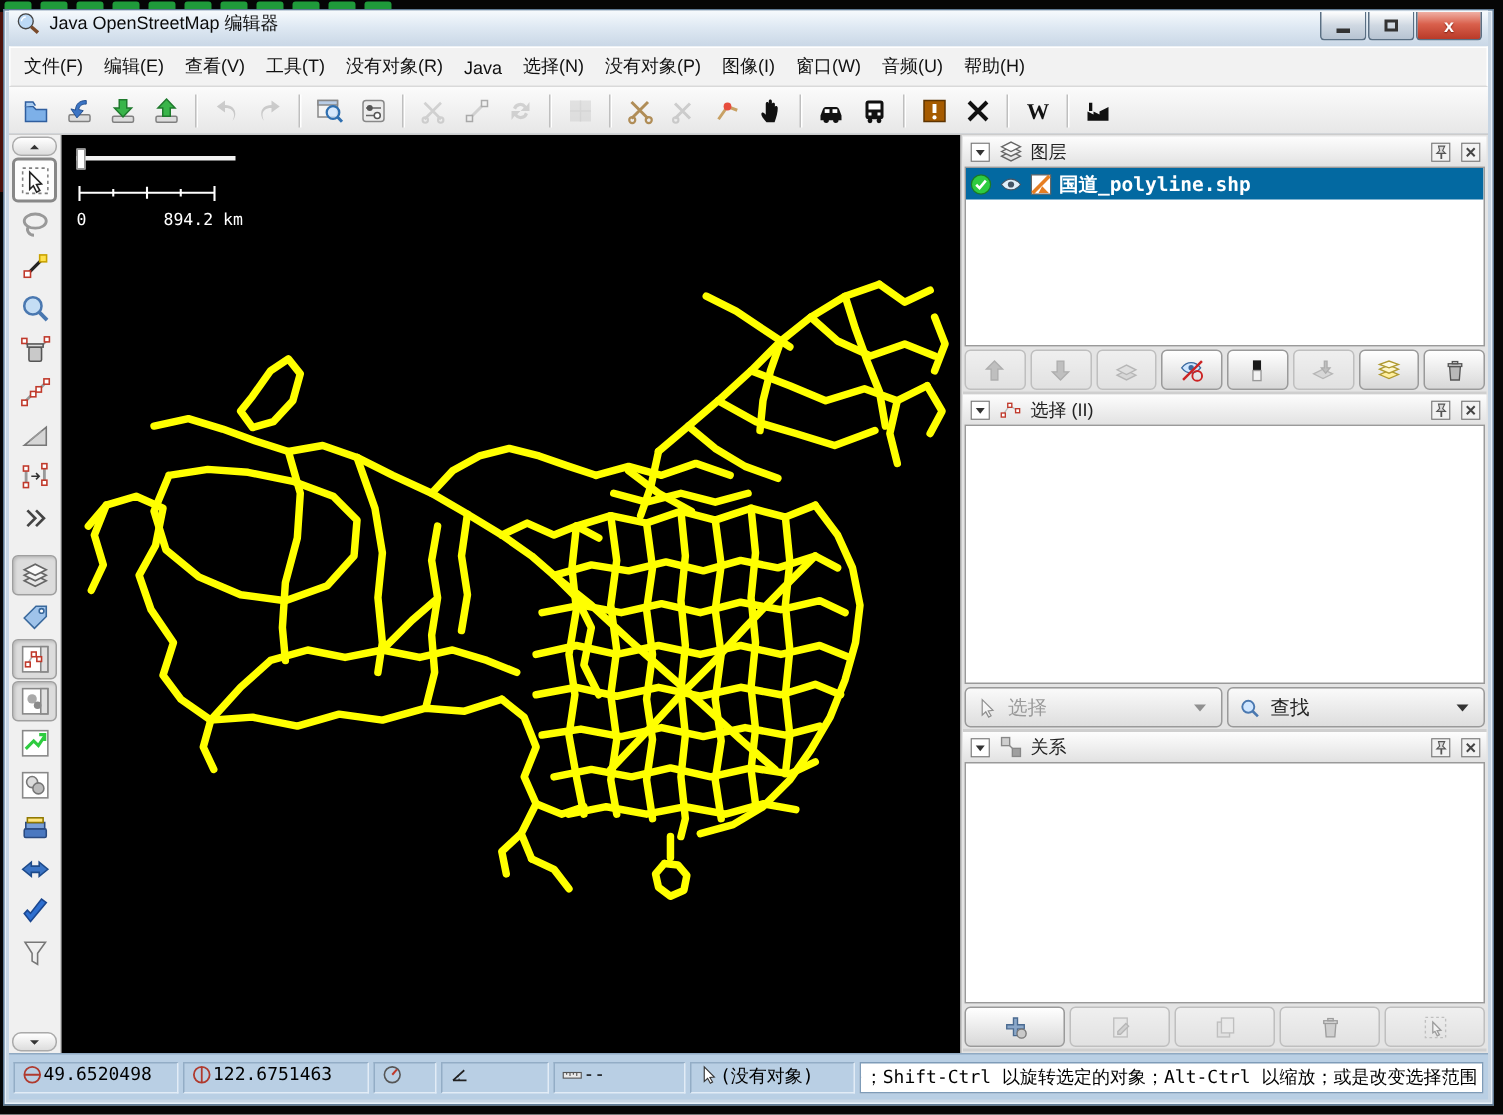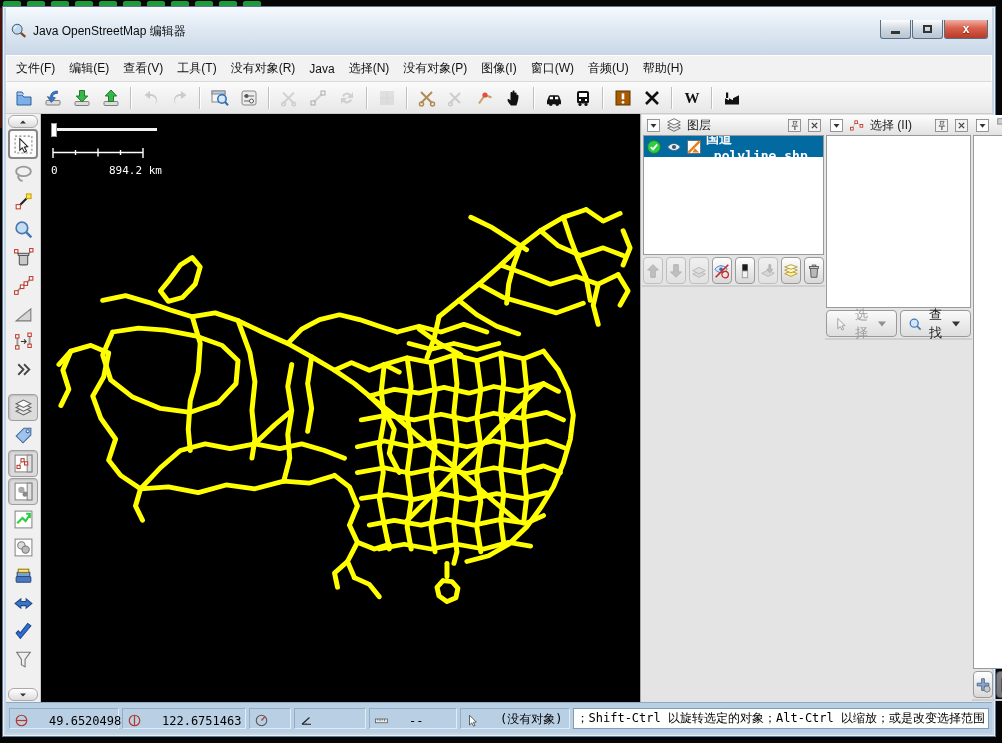--- a/index.html
+++ b/index.html
@@ -10,21 +10,21 @@
 
   
   .desktop-artifact{position:absolute;left:0;top:0;width:420px;height:8px;overflow:hidden}
   .desktop-artifact i{display:inline-block;width:18px;height:10px;background:#1f9a3a;margin:0 3px;border-radius:2px 2px 0 0}
   .desktop-sliver{position:absolute;left:0;top:8px;width:2px;height:120px;background:#4d120c}
 
   
   .window{position:absolute;left:2px;top:6px;width:994px;height:731px;background:#c8d6e4;
           border:1px solid #5f7a94;box-shadow:inset 0 0 0 1px #e9f1f9;padding:0 3px 3px 3px;box-sizing:border-box;
           display:flex;flex-direction:column}
-  .titlebar{height:24px;display:flex;align-items:center;gap:5px;padding:12px 4px;
+  .titlebar{height:24px;display:flex;align-items:flex-start;gap:5px;padding:0 4px;
             background:linear-gradient(#f6fafd,#dfe9f3 45%,#c9d7e6)}
   .titlebar .title{font-size:12px;color:#0b0b0b}
   .wctrls{margin-left:auto;display:flex;gap:1px;align-self:flex-start;padding-top:1px}
   .wbtn{width:29px;height:18px;border:1px solid #5a6f83;border-top:none;display:flex;align-items:center;justify-content:center;
         background:linear-gradient(#fdfdfd,#cfd8e2 50%,#b7c4d2);border-radius:0 0 3px 3px;cursor:default}
   .wbtn.min i{width:9px;height:3px;background:#333;margin-top:7px}
   .wbtn.max i{width:9px;height:8px;border:2px solid #333;box-sizing:border-box}
   .wbtn.close{width:42px;background:linear-gradient(#f0b0a4,#d9604c 45%,#b93a28);color:#fff;font-weight:bold;
               font-size:12px;text-shadow:0 1px 1px #7a1c10}
 
@@ -57,21 +57,21 @@
   .map{flex:1;position:relative;overflow:hidden}
   #roads{position:absolute;inset:0;width:100%;height:100%}
   .zoomslider{position:absolute;left:10px;top:9px;width:106px;height:14px}
   .zs-track{position:absolute;left:0;top:5px;width:100%;height:3px;background:#f2f2f2}
   .zs-handle{position:absolute;left:0;top:0;width:6px;height:14px;background:#fff;border:1px solid #9a9a9a;box-sizing:border-box}
   .scalebar{position:absolute;left:10px;top:30px}
   .scalebar text{fill:#fff;font-family:"DejaVu Sans Mono",monospace;font-size:11px}
   .scalebar path{stroke:#fff;stroke-width:1.4}
 
   
-  .dock{width:352px;background:#e4e4e4;border-left:1px solid #a9a9a9;display:flex;flex-direction:row;padding:1px;box-sizing:border-box}
+  .dock{width:352px;background:#e4e4e4;border-left:1px solid #a9a9a9;display:flex;flex-direction:column;padding:1px;box-sizing:border-box}
   .panel{display:flex;flex-direction:column;min-height:0;border-bottom:2px solid #cfcfcf}
   .phead{height:20px;display:flex;align-items:center;gap:4px;padding:0 3px;background:linear-gradient(#fdfdfd,#e2e2e2)}
   .phead .ptitle{font-size:12px;color:#222}
   .phead .spacer{flex:1}
   .hbtn{width:16px;height:15px}
   .hbtn svg{width:15px;height:15px}
   .plist{flex:1;background:#fff;border:1px solid #9a9a9a;margin:0 1px;overflow:hidden}
   .pfoot{height:27px;display:flex;gap:3px;padding:2px 1px 1px 1px;align-items:stretch}
   .pbtn{flex:1;border:1px solid #9a9a9a;border-radius:4px;background:linear-gradient(#fafafa,#dedede);
         display:flex;align-items:center;justify-content:center;padding:0}
@@ -86,21 +86,21 @@
 
   .dropbtn{flex:1;border:1px solid #9a9a9a;border-radius:4px;background:linear-gradient(#fafafa,#dedede);
            display:flex;align-items:center;justify-content:center;gap:6px;padding:0 6px;font-size:13px;color:#222}
   .dropbtn .caret{margin-left:auto}
   .dropbtn.disabled{color:#9a9a9a}
   .dropbtn.disabled svg{filter:grayscale(100%) opacity(.5)}
   .dropbtn svg{width:16px;height:16px}
 
   
   .statusbar{height:30px;background:#b9cfe4;border-top:1px solid #8fa9c2;display:flex;align-items:center;gap:3px;padding:0 3px}
-  .sseg{height:21px;display:flex;align-items:flex-end;gap:20px;padding:0 4px;box-sizing:border-box;
+  .sseg{height:21px;display:flex;align-items:flex-start;gap:0;padding:0 4px;box-sizing:border-box;
         border:1px solid;border-color:#93adc6 #e2ecf6 #e2ecf6 #93adc6}
   .sseg .sval{font-family:"DejaVu Sans Mono",monospace;font-size:12px;color:#000;white-space:nowrap}
   .sseg svg{width:15px;height:15px}
   .shelp{flex:1;height:21px;box-sizing:border-box;background:#fff;border:1px solid #7f9cb8;
          font-family:"DejaVu Sans Mono",monospace;font-size:12px;color:#000;
          display:flex;align-items:center;justify-content:flex-end;white-space:nowrap;overflow:hidden;padding:0 3px}
 </style>
 </head>
 <body>
 

